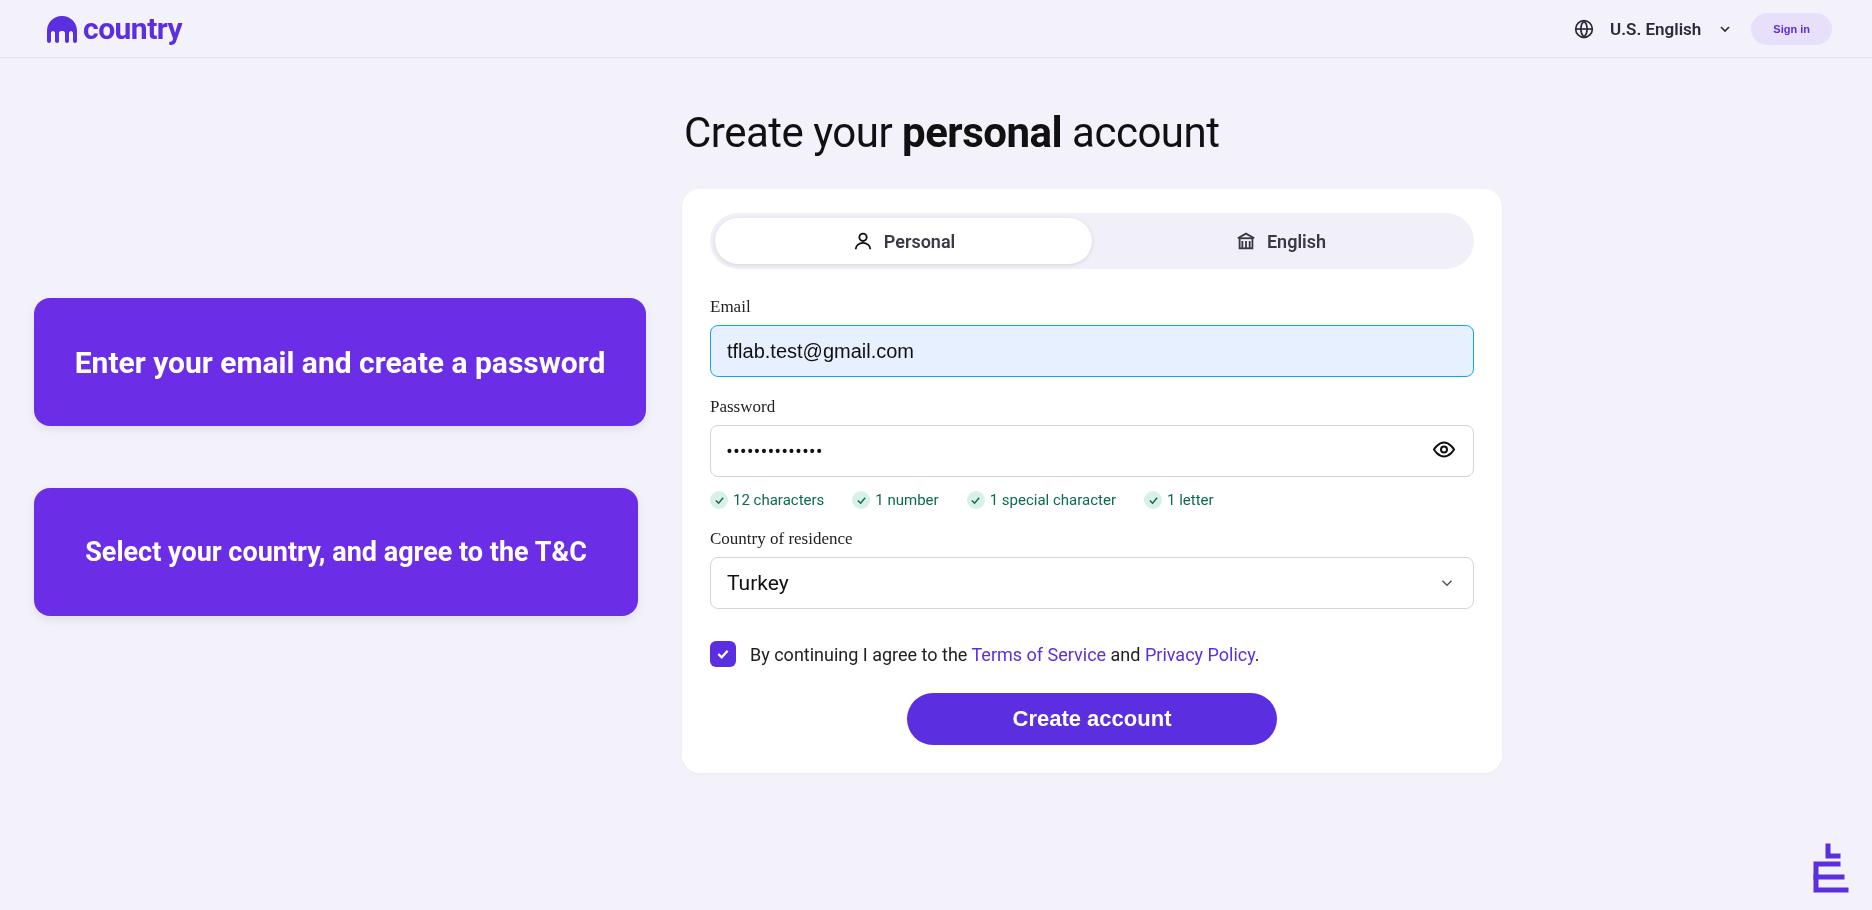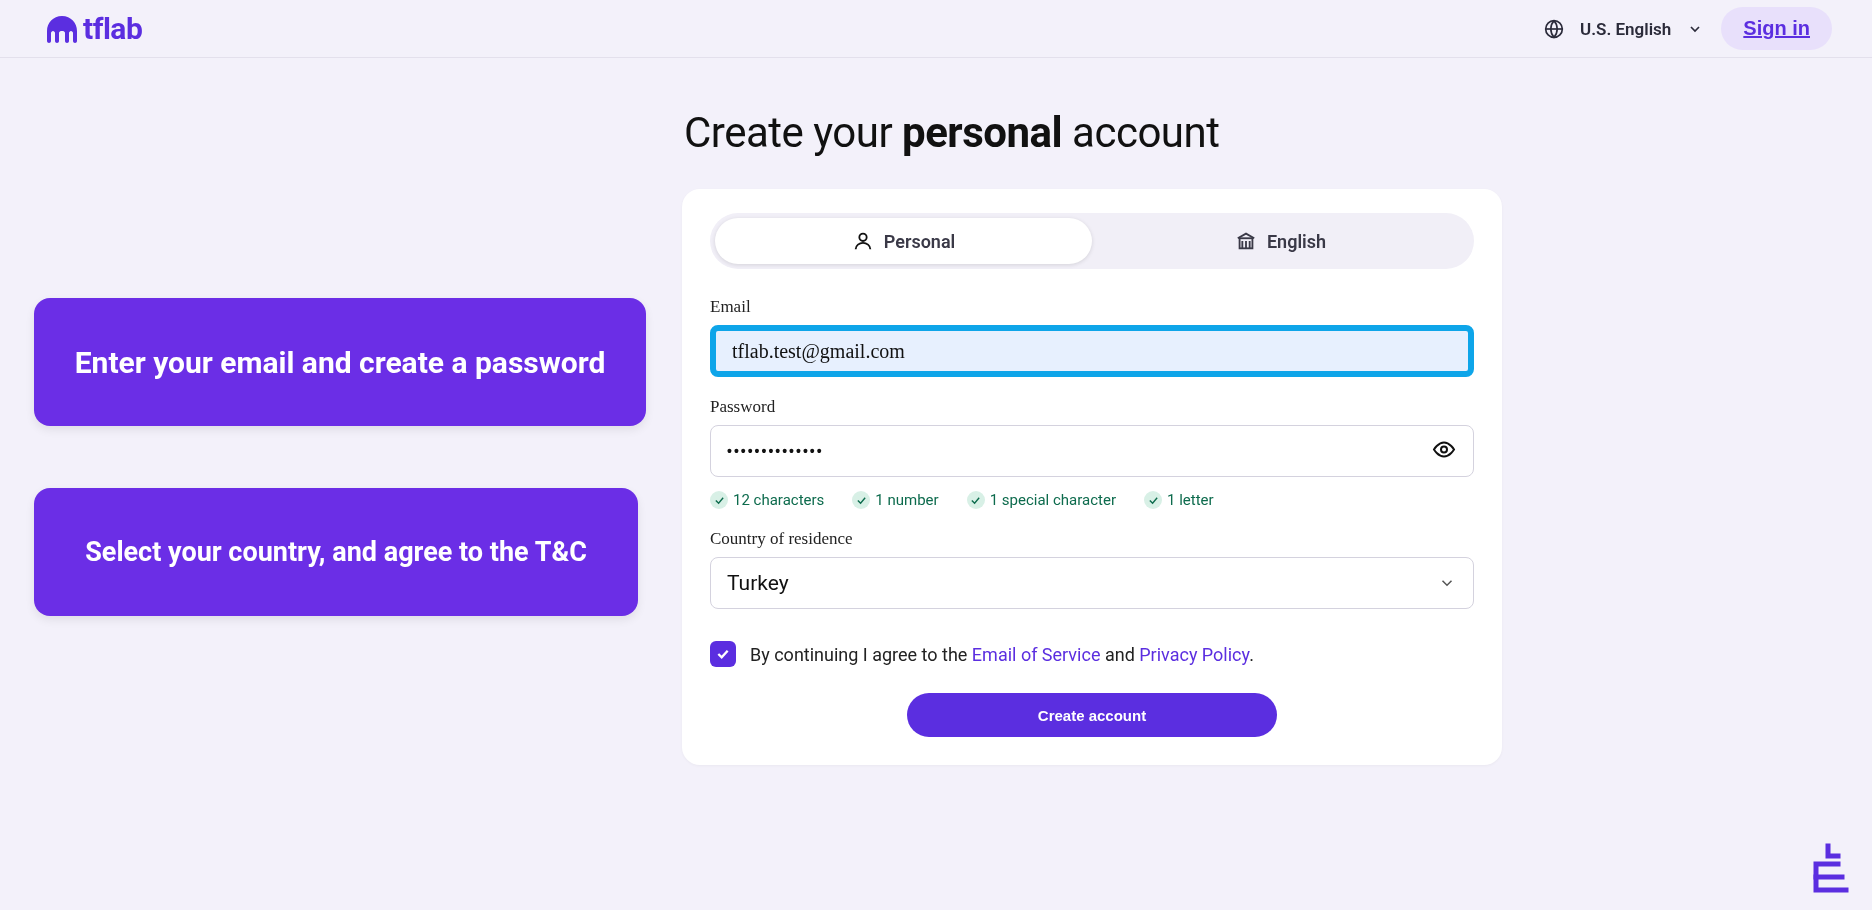--- a/index.html
+++ b/index.html
@@ -40,26 +40,25 @@
     gap: 16px;
     color: #2b2b3a;
     font-size: 17px;
     font-weight: 600;
     cursor: pointer;
   }
   .signin-btn {
     background: #e8e0fb;
     color: #5b2ee0;
     font-weight: 700;
-    font-size: 20px;
+    font-size: 11px;
     border: none;
     padding: 10px 22px;
     border-radius: 22px;
     cursor: pointer;
-    text-decoration: underline;
   }
 
   
   .main {
     display: flex;
     padding-top: 50px;
     gap: 24px;
   }
   .left-col {
     width: 660px;
@@ -140,22 +139,21 @@
     height: 52px;
     border: 1px solid #d4d2de;
     border-radius: 8px;
     font-size: 20px;
     padding: 0 16px;
     background: #fff;
     color: #111;
   }
   .text-input.email {
     background: #e7f0fe;
-    border: 6px solid #0ea5e9;
-    font-family: Liberation Serif, serif;
+    border: 1px solid #0ea5e9;
   }
   .field-group { margin-bottom: 20px; }
   .password-wrap { position: relative; }
   .eye-btn {
     position: absolute;
     right: 14px;
     top: 50%;
     transform: translateY(-50%);
     background: none;
     border: none;
@@ -231,25 +229,25 @@
     justify-content: center;
     cursor: pointer;
     flex-shrink: 0;
   }
   .consent a { color: #5b2ee0; text-decoration: none; }
 
   .create-btn {
     display: block;
     margin: 0 auto;
     width: 370px;
-    height: 44px;
+    height: 52px;
     border-radius: 28px;
     background: #5b2ee0;
     color: #fff;
-    font-size: 15px;
+    font-size: 22px;
     font-weight: 700;
     border: none;
     cursor: pointer;
   }
 
   
   .corner-mark {
     position: absolute;
     right: 18px;
     bottom: 10px;
@@ -257,21 +255,21 @@
   }
 </style>
 </head>
 <body>
 
 <div class="header">
   <div class="logo">
     <svg width="34" height="30" viewBox="0 0 34 30" fill="none">
       <path d="M17 2 C8 2 2 9 2 17 L2 27 C2 28 3 29 4 29 C5 29 6 28 6 27 L6 19 C6 18 7 17 8 17 C9 17 10 18 10 19 L10 27 C10 28 11 29 12 29 C13 29 14 28 14 27 L14 19 C14 18 15 17 16 17 L18 17 C19 17 20 18 20 19 L20 27 C20 28 21 29 22 29 C23 29 24 28 24 27 L24 19 C24 18 25 17 26 17 C27 17 28 18 28 19 L28 27 C28 28 29 29 30 29 C31 29 32 28 32 27 L32 17 C32 9 26 2 17 2 Z" fill="#5b2ee0"></path>
     </svg>
-    <span>tflab</span>
+    <span>country</span>
   </div>
   <div class="header-right">
     <div class="lang">
       <svg width="20" height="20" viewBox="0 0 24 24" fill="none" stroke="#2b2b3a" stroke-width="2">
         <circle cx="12" cy="12" r="10"></circle>
         <line x1="2" y1="12" x2="22" y2="12"></line>
         <path d="M12 2 a15 15 0 0 1 0 20 a15 15 0 0 1 0 -20"></path>
       </svg>
       <span>U.S. English</span>
       <svg width="16" height="16" viewBox="0 0 24 24" fill="none" stroke="#2b2b3a" stroke-width="2.5">
@@ -380,21 +378,21 @@
         </div>
       </div>
 
       <div class="consent">
         <div class="checkbox">
           <svg width="16" height="16" viewBox="0 0 24 24" fill="none" stroke="#fff" stroke-width="3.5">
             <polyline points="5 12 10 17 19 7"></polyline>
           </svg>
         </div>
         <div>
-          <span>By continuing I agree to the </span><a href="#">Email of Service</a><span> and </span><a href="#">Privacy Policy</a><span>.</span>
+          <span>By continuing I agree to the </span><a href="#">Terms of Service</a><span> and </span><a href="#">Privacy Policy</a><span>.</span>
         </div>
       </div>
 
       <button class="create-btn">Create account</button>
     </div>
   </div>
 </div>
 
 <div class="corner-mark">
   <svg width="56" height="56" viewBox="0 0 56 56" fill="none" stroke="#5b2ee0" stroke-width="5" stroke-linecap="square">

